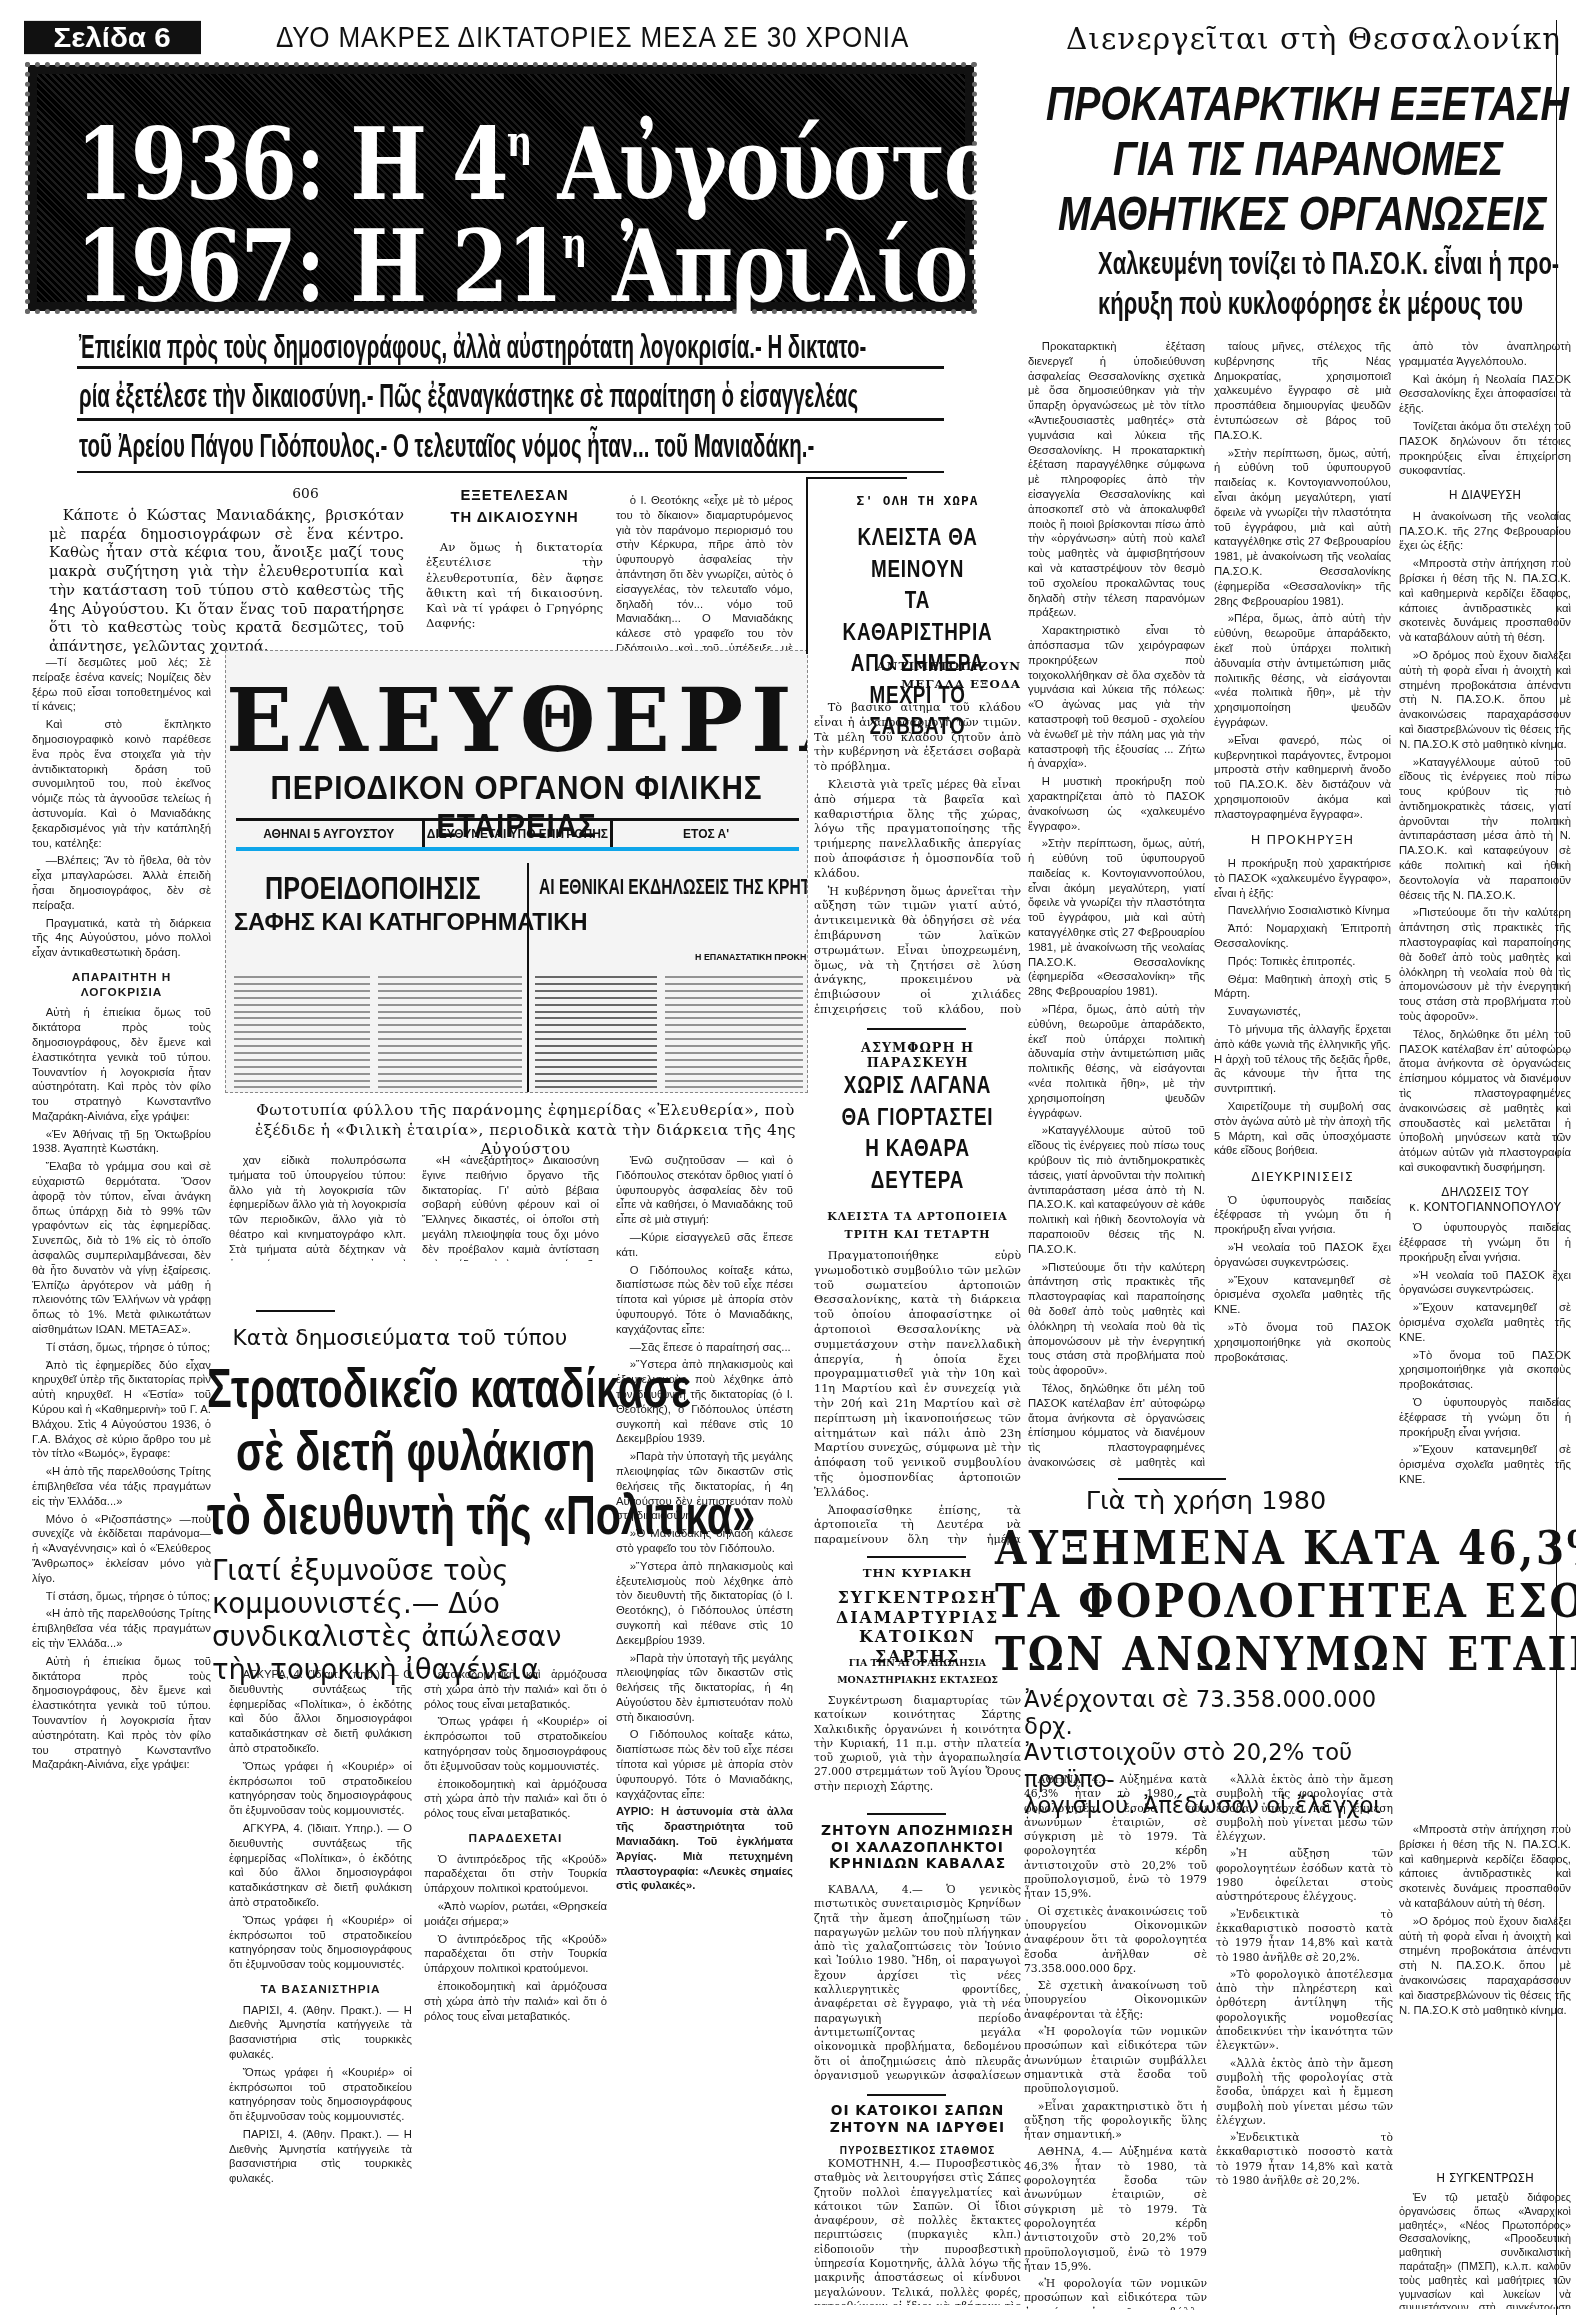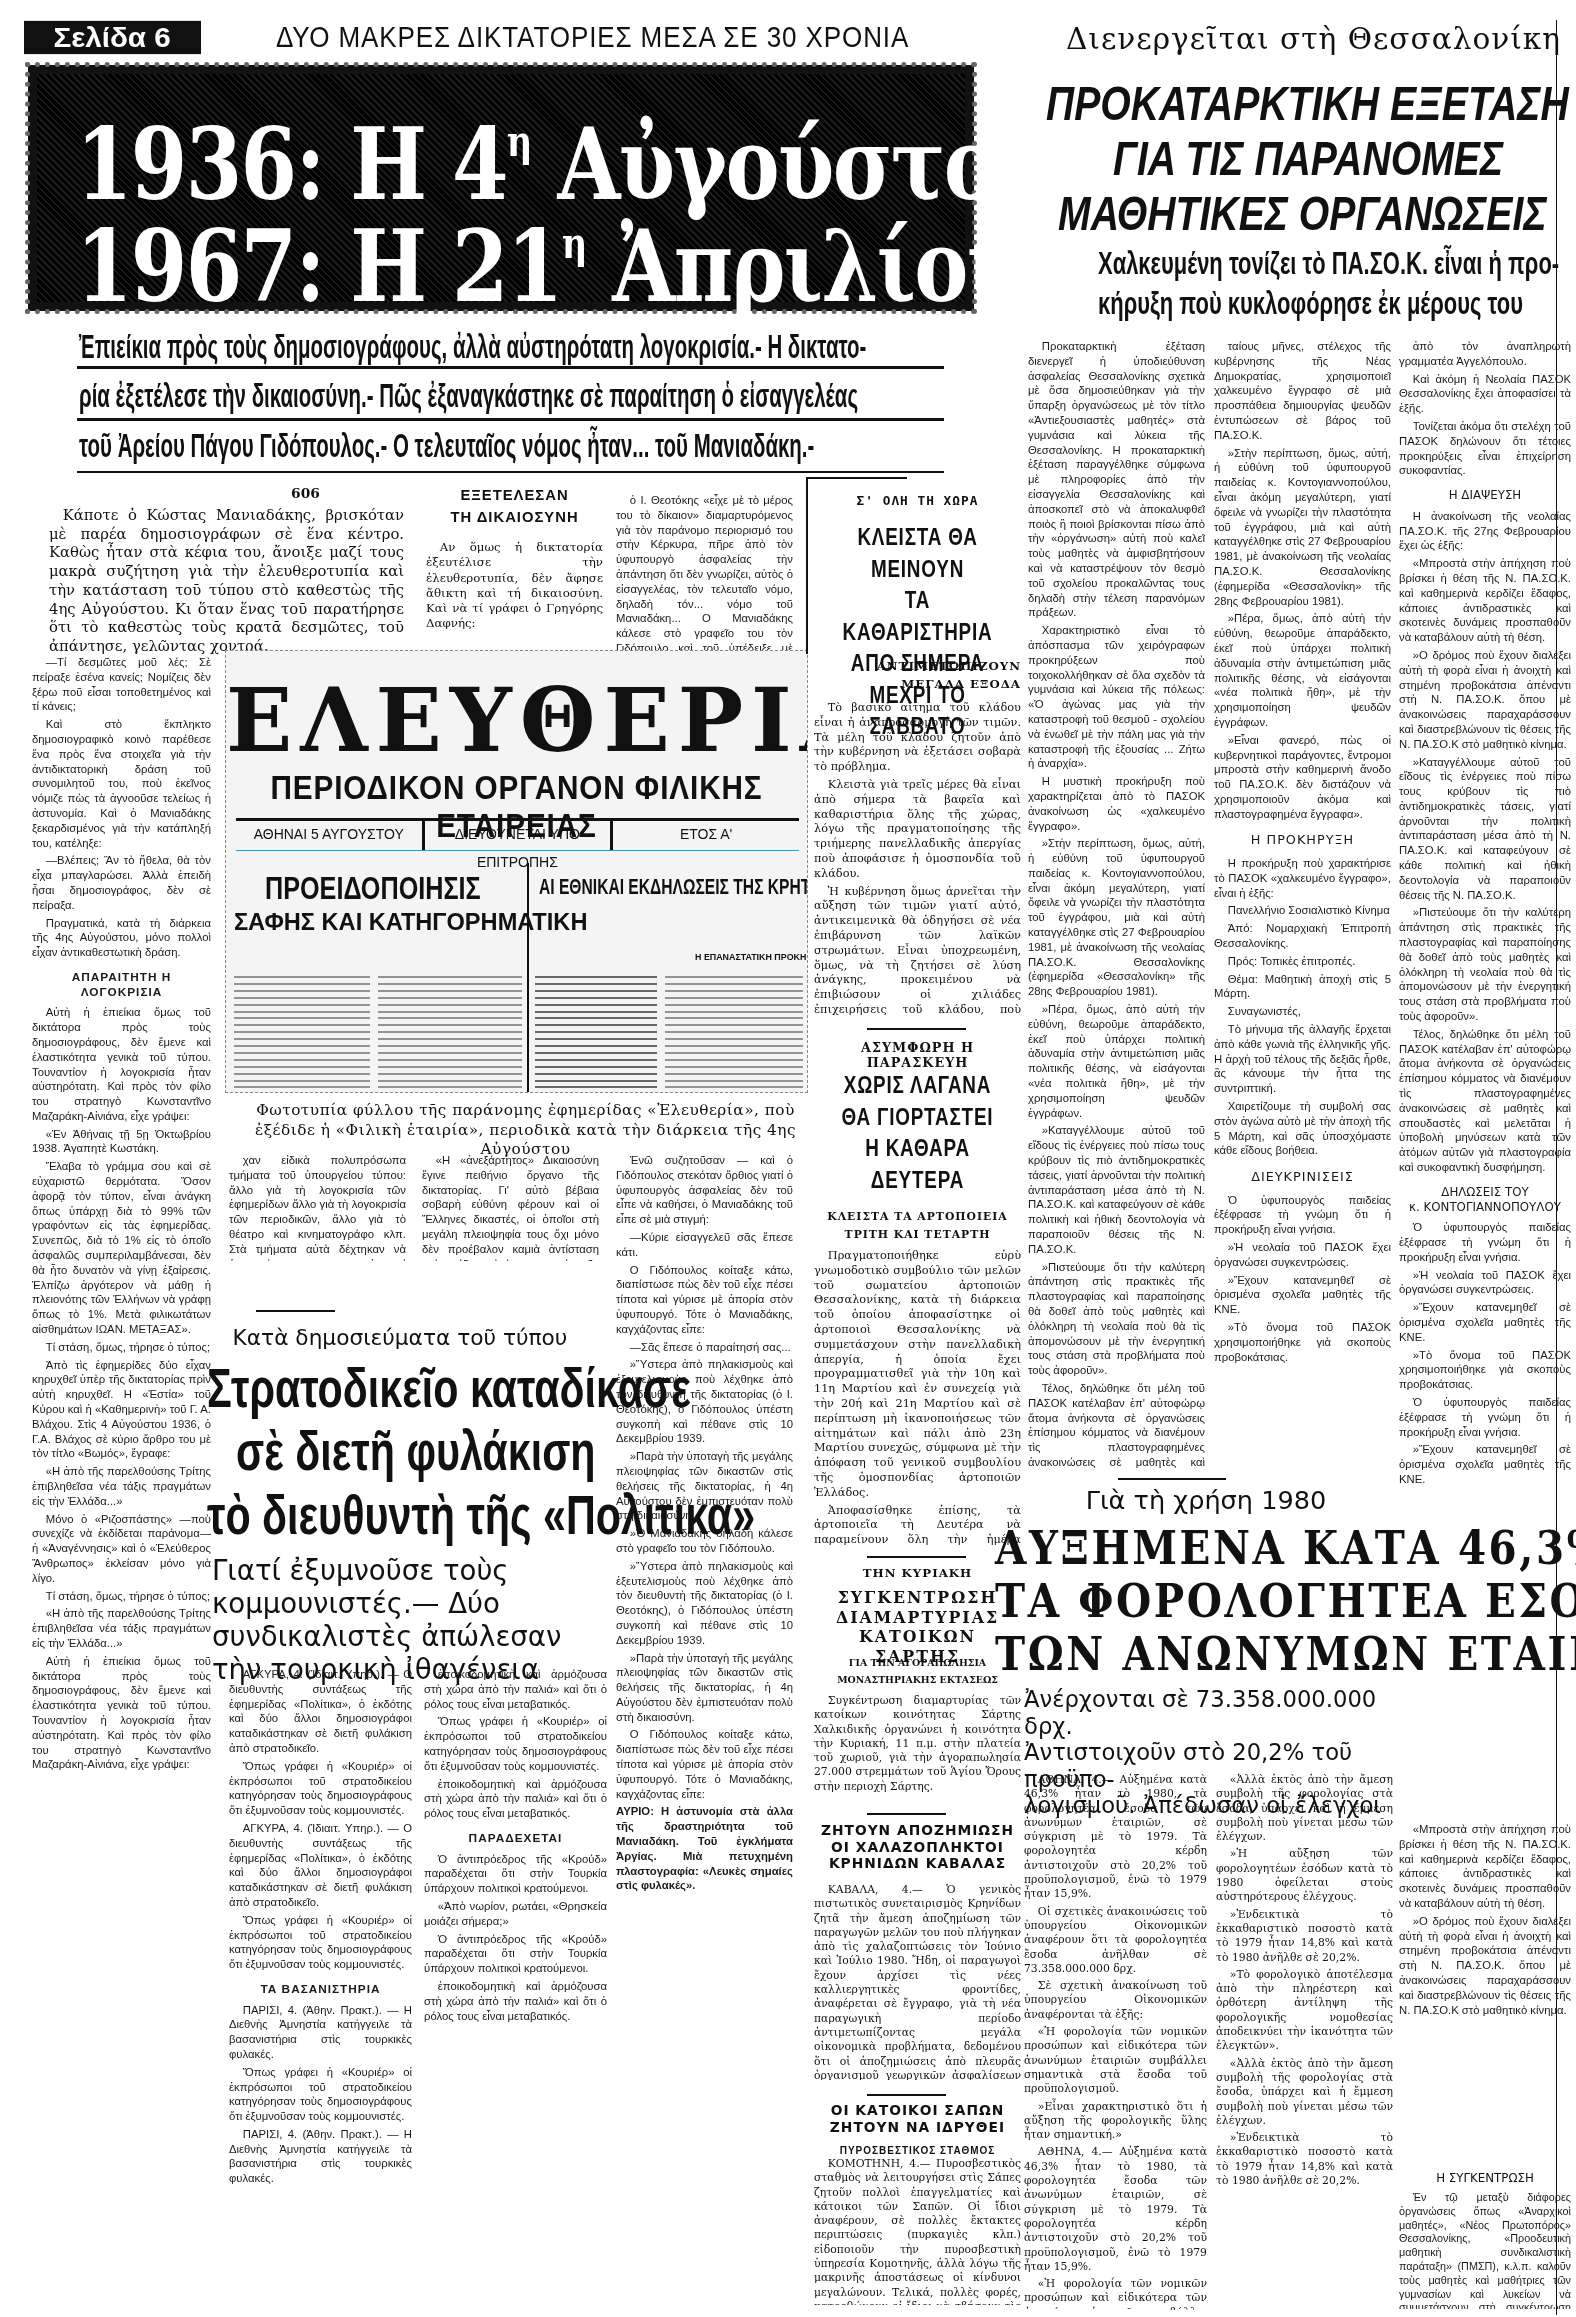--- a/index.html
+++ b/index.html
@@ -30,21 +30,21 @@
 
   
   #right-kicker { left: 1066px; top: 21.7px; font-family: "DejaVu Serif", serif; font-size: 29.6px; letter-spacing: 1px; white-space: nowrap; }
   .right-hl { position: absolute; font-family: "Liberation Sans", sans-serif; font-weight: bold; font-style: italic; font-size: 49px; line-height: 57px; white-space: nowrap; transform: scaleX(0.8); transform-origin: left top; }
   .right-deck { position: absolute; font-family: "Liberation Sans", sans-serif; font-weight: bold; font-size: 30.5px; line-height: 35px; white-space: nowrap; transform: scaleX(0.72); transform-origin: left top; }
 
   
   #photo { left: 225px; top: 650px; width: 583px; height: 443px; background: #f4f4f4; border: 1px dashed #888; overflow: hidden; }
   #photo .masthead { position: absolute; left: 0; top: 17.7px; width: 100%; text-align: center; font-family: "DejaVu Serif", serif; font-weight: bold; font-size: 87px; letter-spacing: 7.9px; color: #111; }
   #photo .masthead-sub { position: absolute; left: 0; top: 118px; width: 100%; text-align: center; font-family: "Liberation Sans", sans-serif; font-weight: bold; font-size: 33px; letter-spacing: 1px; transform: scaleX(0.9); }
-  #photo .strip { position: absolute; left: 9.9px; top: 167px; width: 563px; height: 33px; border-top: 3px solid #111; border-bottom: 1px solid #0ea5e9; display: flex; font-family: "Liberation Sans", sans-serif; font-size: 14px; font-weight: normal; }
+  #photo .strip { position: absolute; left: 9.9px; top: 167px; width: 563px; height: 33px; border-top: 3px solid #111; border-bottom: 4px solid #0ea5e9; display: flex; font-family: "Liberation Sans", sans-serif; font-size: 12px; font-weight: bold; }
   #photo .strip div { flex: 1; text-align: center; line-height: 27.6px; border-right: 3px solid #111; }
   #photo .strip div:last-child { border-right: 0; }
   #photo .ph-hl { position: absolute; font-family: "Liberation Sans", sans-serif; font-weight: bold; white-space: nowrap; }
   #photo .ph-col { position: absolute; top: 325px; height: 118px; background: repeating-linear-gradient(180deg,#444 0,#444 2px,transparent 2px,transparent 6.9px); opacity: .55; }
   #photo .vline { position: absolute; top: 212px; width: 2px; height: 231px; background: #111; }
 
   .caption { position: absolute; font-family: "DejaVu Serif", serif; font-size: 15.3px; line-height: 19.7px; text-align: center; letter-spacing: 0.5px; }
 
   
   .strat { position: absolute; font-family: "Liberation Sans", sans-serif; font-weight: bold; font-size: 55px; line-height: 63px; white-space: nowrap; transform: scaleX(0.75); transform-origin: left top; }
@@ -67,21 +67,21 @@
   <div class="hl" style="top:120px;"><span>1967: Η 21</span><sup>η</sup><span> Ἀπριλίου</span></div>
 </div>
 
 <div class="deck-line" style="top:327px;">Ἐπιείκια πρὸς τοὺς δημοσιογράφους, ἀλλὰ αὐστηρότατη λογοκρισία.- Η δικτατο-</div>
 <div class="rule" style="left:77px; top:366px; width:867px; height:3px;"></div>
 <div class="deck-line" style="top:376px;">ρία ἐξετέλεσε τὴν δικαιοσύνη.- Πῶς ἐξαναγκάστηκε σὲ παραίτηση ὁ εἰσαγγελέας</div>
 <div class="rule" style="left:77px; top:418px; width:867px; height:3px;"></div>
 <div class="deck-line" style="top:426px;">τοῦ Ἀρείου Πάγου Γιδόπουλος.- Ο τελευταῖος νόμος ἦταν... τοῦ Μανιαδάκη.-</div>
 <div class="rule" style="left:77px; top:471px; width:867px; height:2px;"></div>
 
-<div class="abs center" style="left:217px; top:485px; width:177px; font-family:'DejaVu Serif',serif; font-size:13.8px; font-weight:bold;">606</div>
+<div class="abs center" style="left:217px; top:485px; width:177px; font-family:'DejaVu Serif',serif; font-size:13.8px; font-weight:normal;">606</div>
 
 <div class="abs serif-text" style="left:49px; top:506px; width:355px; font-size:14.8px; line-height:18.7px;">
   <p>Κάποτε ὁ Κώστας Μανιαδάκης, βρισκόταν μὲ παρέα δημοσιογράφων σὲ ἕνα κέντρο. Καθὼς ἦταν στὰ κέφια του, ἄνοιξε μαζί τους μακρὰ συζήτηση γιὰ τὴν ἐλευθεροτυπία καὶ τὴν κατάσταση τοῦ τύπου στὸ καθεστὼς τῆς 4ης Αὐγούστου. Κι ὅταν ἕνας τοῦ παρατήρησε ὅτι τὸ καθεστὼς τοὺς κρατᾶ δεσμῶτες, τοῦ ἀπάντησε, γελῶντας χοντρά.</p>
 </div>
 
 <div class="abs body-text" style="left:32px; top:655px; width:179px; height:1655px; overflow:hidden;">
   <p>—Τί δεσμῶτες μοῦ λές; Σὲ πείραξε ἐσένα κανείς; Νομίζεις δὲν ξέρω ποῦ εἶσαι τοποθετημένος καὶ τί κάνεις;</p>
   <p>Καὶ στὸ ἔκπληκτο δημοσιογραφικὸ κοινὸ παρέθεσε ἕνα πρὸς ἕνα στοιχεῖα γιὰ τὴν ἀντιδικτατορικὴ δράση τοῦ συνομιλητοῦ του, ποὺ ἐκεῖνος νόμιζε πὼς τὰ ἀγνοοῦσε τελείως ἡ ἀστυνομία. Καὶ ὁ Μανιαδάκης ξεκαρδισμένος γιὰ τὴν κατάπληξή του, κατέληξε:</p>
   <p>—Βλέπεις; Ἂν τὸ ἤθελα, θὰ τὸν εἶχα μπαγλαρώσει. Ἀλλὰ ἐπειδὴ ἦσαι δημοσιογράφος, δὲν σὲ πείραξα.</p>
   <p>Πραγματικά, κατὰ τὴ διάρκεια τῆς 4ης Αὐγούστου, μόνο πολλοὶ εἶχαν ἀντικαθεστωτικὴ δράση.</p>

